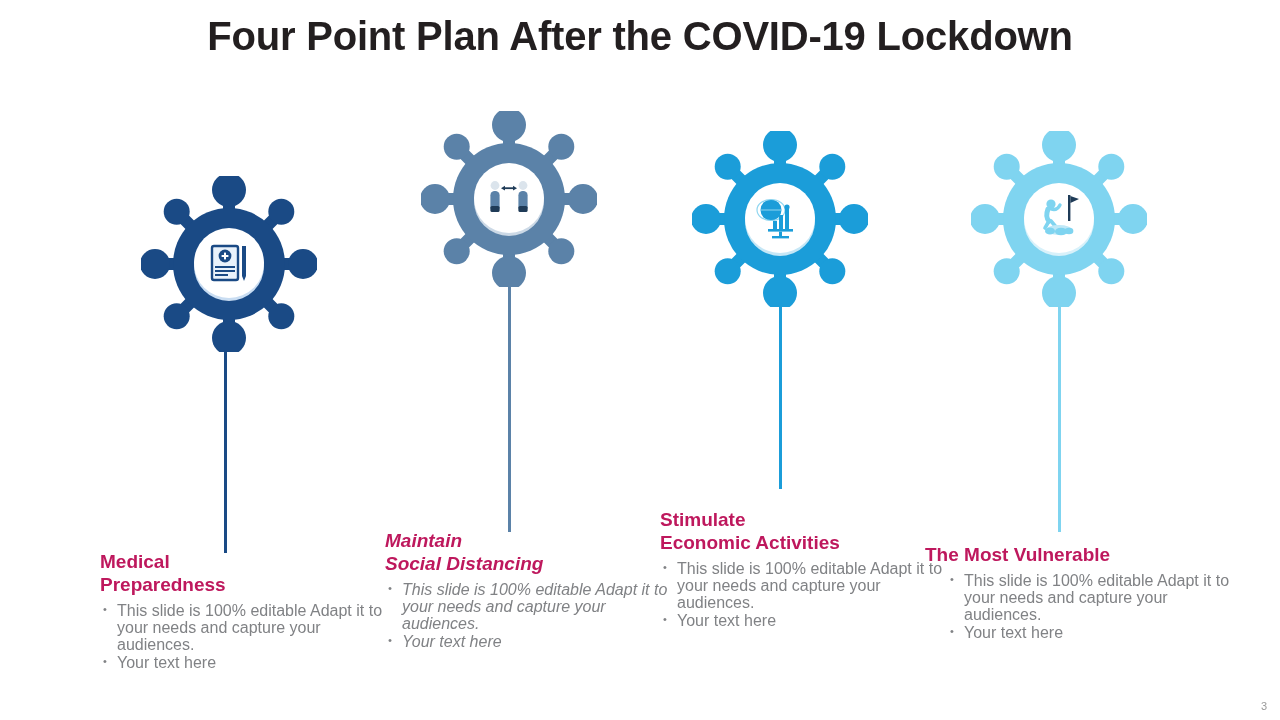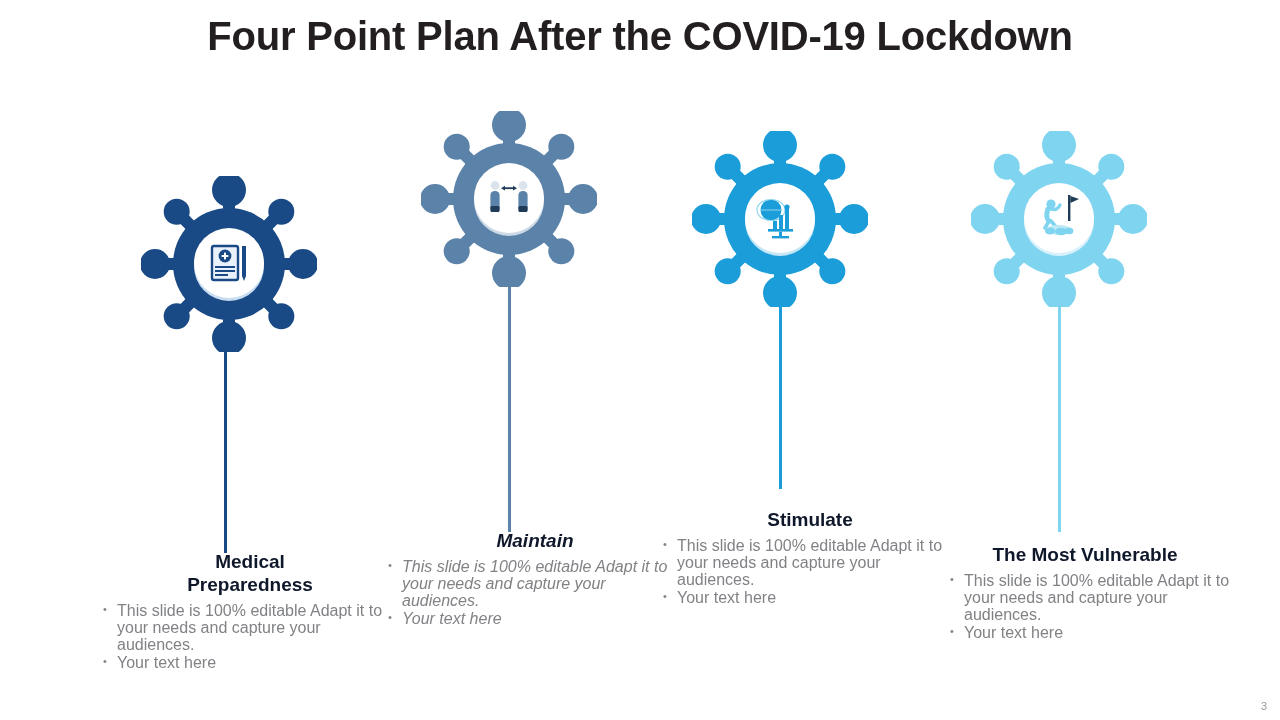--- a/index.html
+++ b/index.html
@@ -45,23 +45,22 @@
     position: absolute;
     width: 3px;
   }
   .text-block {
     position: absolute;
   }
   .heading {
     font-family: "Liberation Sans", sans-serif;
     font-size: 19px;
     font-weight: bold;
-    color: #0f172a;
+    color: #be185d;
     line-height: 23px;
-    text-align: center;
     white-space: nowrap;
   }
   .bullets {
     margin: 6px 0 0 0;
     padding: 0;
     list-style: none;
   }
   .bullets li {
     position: relative;
     font-family: "Liberation Sans", sans-serif;
@@ -188,20 +187,21 @@
         <rect x="97.4" y="95" width="9.2" height="6" rx="1.6" fill="#1f3b57"></rect>
         <rect x="82" y="76.3" width="12" height="1.8" fill="#1f3b57"></rect>
         <polygon points="80,77.2 84,74.8 84,79.6" fill="#1f3b57"></polygon>
         <polygon points="96,77.2 92,74.8 92,79.6" fill="#1f3b57"></polygon>
       </g>
     </svg>
   </div>
 
   <div class="text-block" style="left:385px; top:529px; width:300px;font-style:italic;">
     <div class="heading">Maintain</div>
+    <div class="heading">Social Distancing</div>
     <ul class="bullets">
       <li>This slide is 100% editable Adapt it to your needs and capture your audiences.</li>
       <li>Your text here</li>
     </ul>
   </div>
 </div>
 
 <div class="pillar">
 
   <div class="stem" style="left:779px; top:222px; height:267px; background:#1b9dd9;"></div>
@@ -239,20 +239,21 @@
         <circle cx="95" cy="76" r="2.6" fill="#1b9dd9"></circle>
         <rect x="76" y="98" width="25" height="2.6" fill="#1b9dd9"></rect>
         <rect x="87" y="100.6" width="3" height="5" fill="#1b9dd9"></rect>
         <rect x="80" y="105" width="17" height="2.4" fill="#1b9dd9"></rect>
       </g>
     </svg>
   </div>
 
   <div class="text-block" style="left:660px; top:508px; width:300px;">
     <div class="heading">Stimulate</div>
+    <div class="heading">Economic Activities</div>
     <ul class="bullets">
       <li>This slide is 100% editable Adapt it to your needs and capture your audiences.</li>
       <li>Your text here</li>
     </ul>
   </div>
 </div>
 
 <div class="pillar">
 
   <div class="stem" style="left:1058px; top:222px; height:310px; background:#7fd4f0;"></div>

